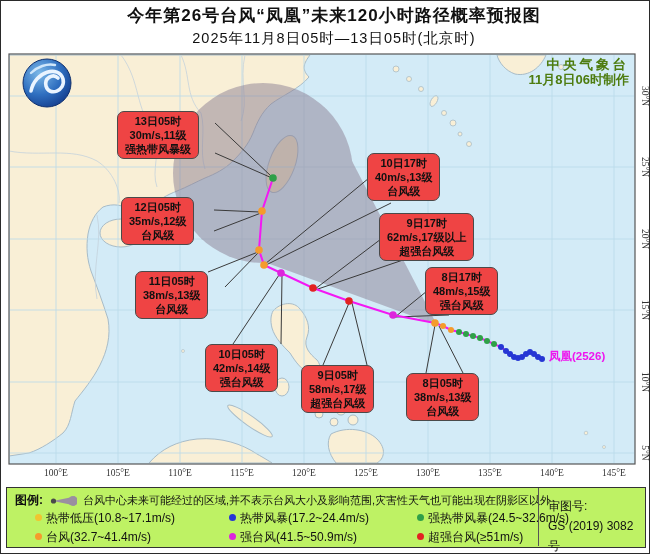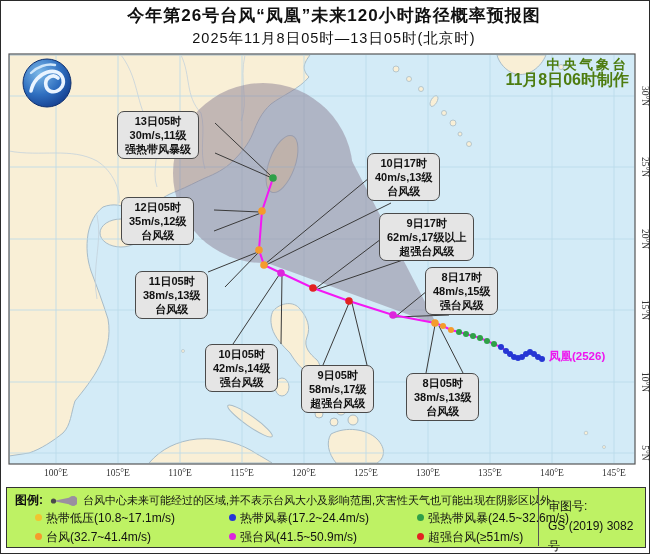--- a/index.html
+++ b/index.html
@@ -3,22 +3,22 @@
 <meta charset="utf-8">
 <style>
   html,body{margin:0;padding:0;background:#e8e8e8;font-family:"Liberation Sans",sans-serif;}
   #stage{position:relative;width:650px;height:554px;background:#ffffff;border:1px solid #2a2a2a;box-sizing:border-box;overflow:hidden;}
   .title-wrap{position:absolute;left:0;top:3px;width:650px;text-align:center;color:#111;padding-left:8px;}
   .title-line1{font-size:17px;font-weight:bold;letter-spacing:1px;}
   .title-line2{font-size:14.5px;font-weight:normal;margin-top:2px;letter-spacing:1px;}
   #map-svg{position:absolute;left:0;top:0;}
   .agency{position:absolute;right:20px;top:56px;text-align:right;color:#4d7c0f;font-weight:bold;line-height:15px;}
   .agency .a1{font-size:13.5px;letter-spacing:3px;}
-  .agency .a2{font-size:16px;}
-  .callout{position:absolute;background:#e5e5e5;border:1.4px solid #4a4a4a;border-radius:7px;
+  .agency .a2{font-size:13px;}
+  .callout{position:absolute;background:#ef4444;border:1.4px solid #4a4a4a;border-radius:7px;
            padding:2px 7px;text-align:center;font-size:11px;font-weight:bold;color:#111;
            line-height:14px;white-space:nowrap;z-index:5;}
   .storm-label{position:absolute;color:#ee16ee;font-weight:bold;font-size:11.5px;z-index:4;}
   .legend{position:absolute;left:5px;top:486px;width:640px;height:61px;border:1.2px solid #333;
           box-sizing:border-box;background:#bef264;font-size:12px;color:#111;}
   .legend-title{position:absolute;left:8px;top:4px;font-weight:bold;}
   .cone-note{position:absolute;left:76px;top:5px;font-size:11px;}
   .cone-ico{position:absolute;left:42px;top:7px;}
   .lrow{position:absolute;left:0;width:525px;}
   .litem{position:absolute;white-space:nowrap;font-size:12px;}

